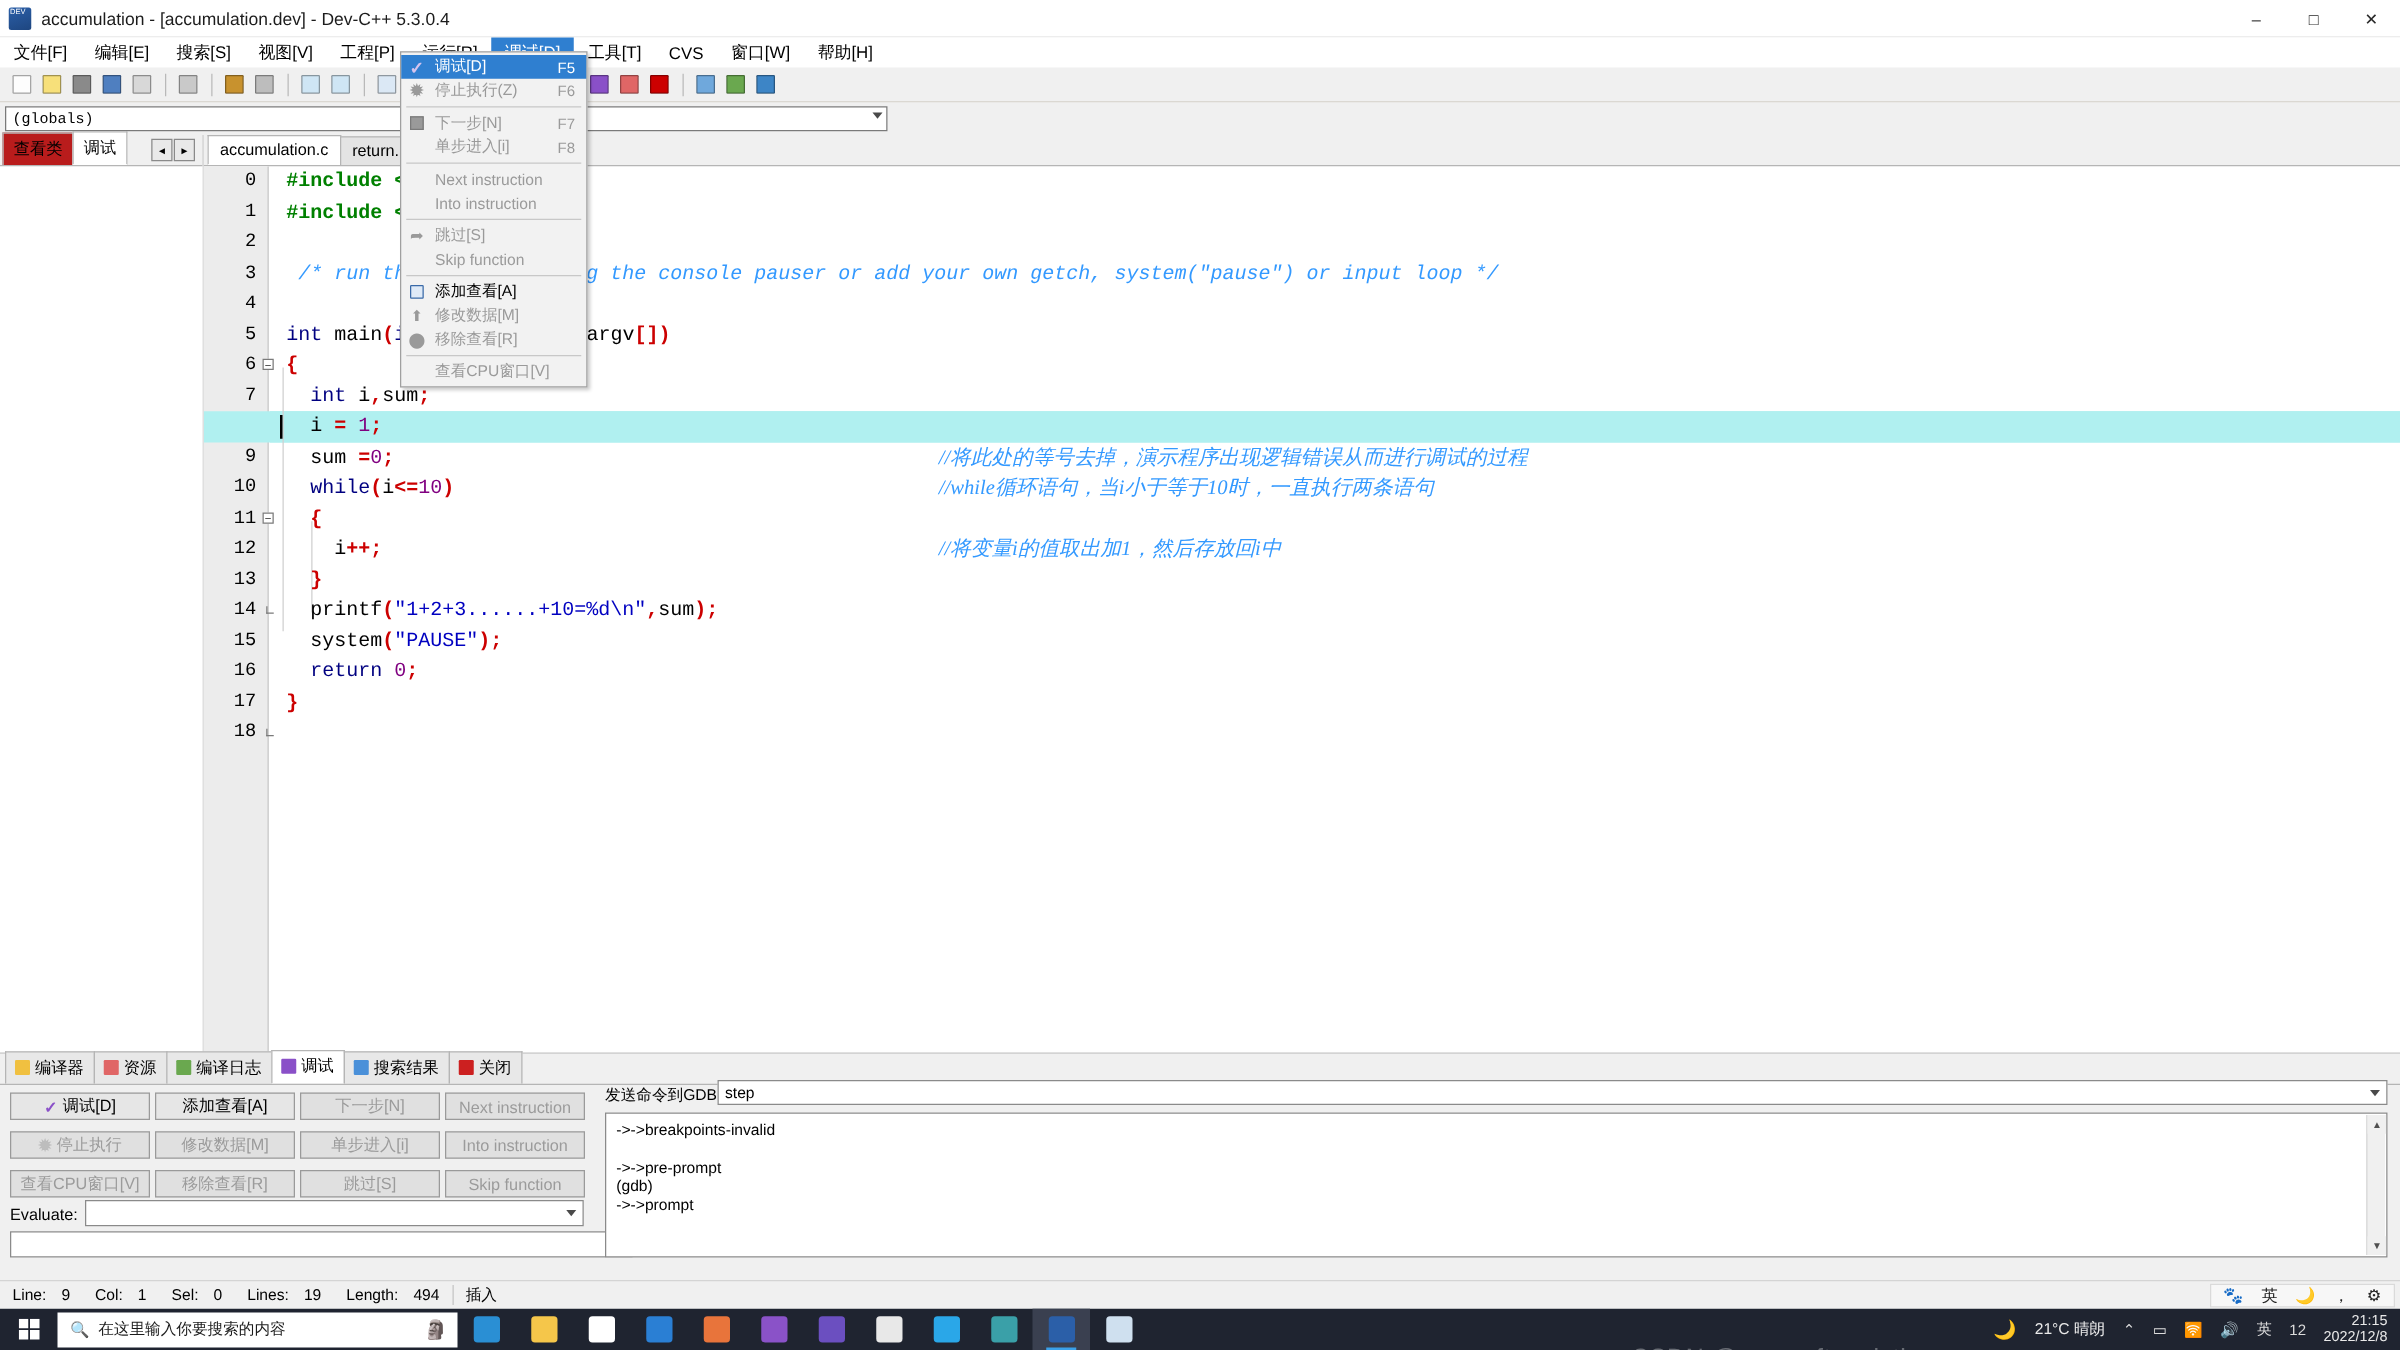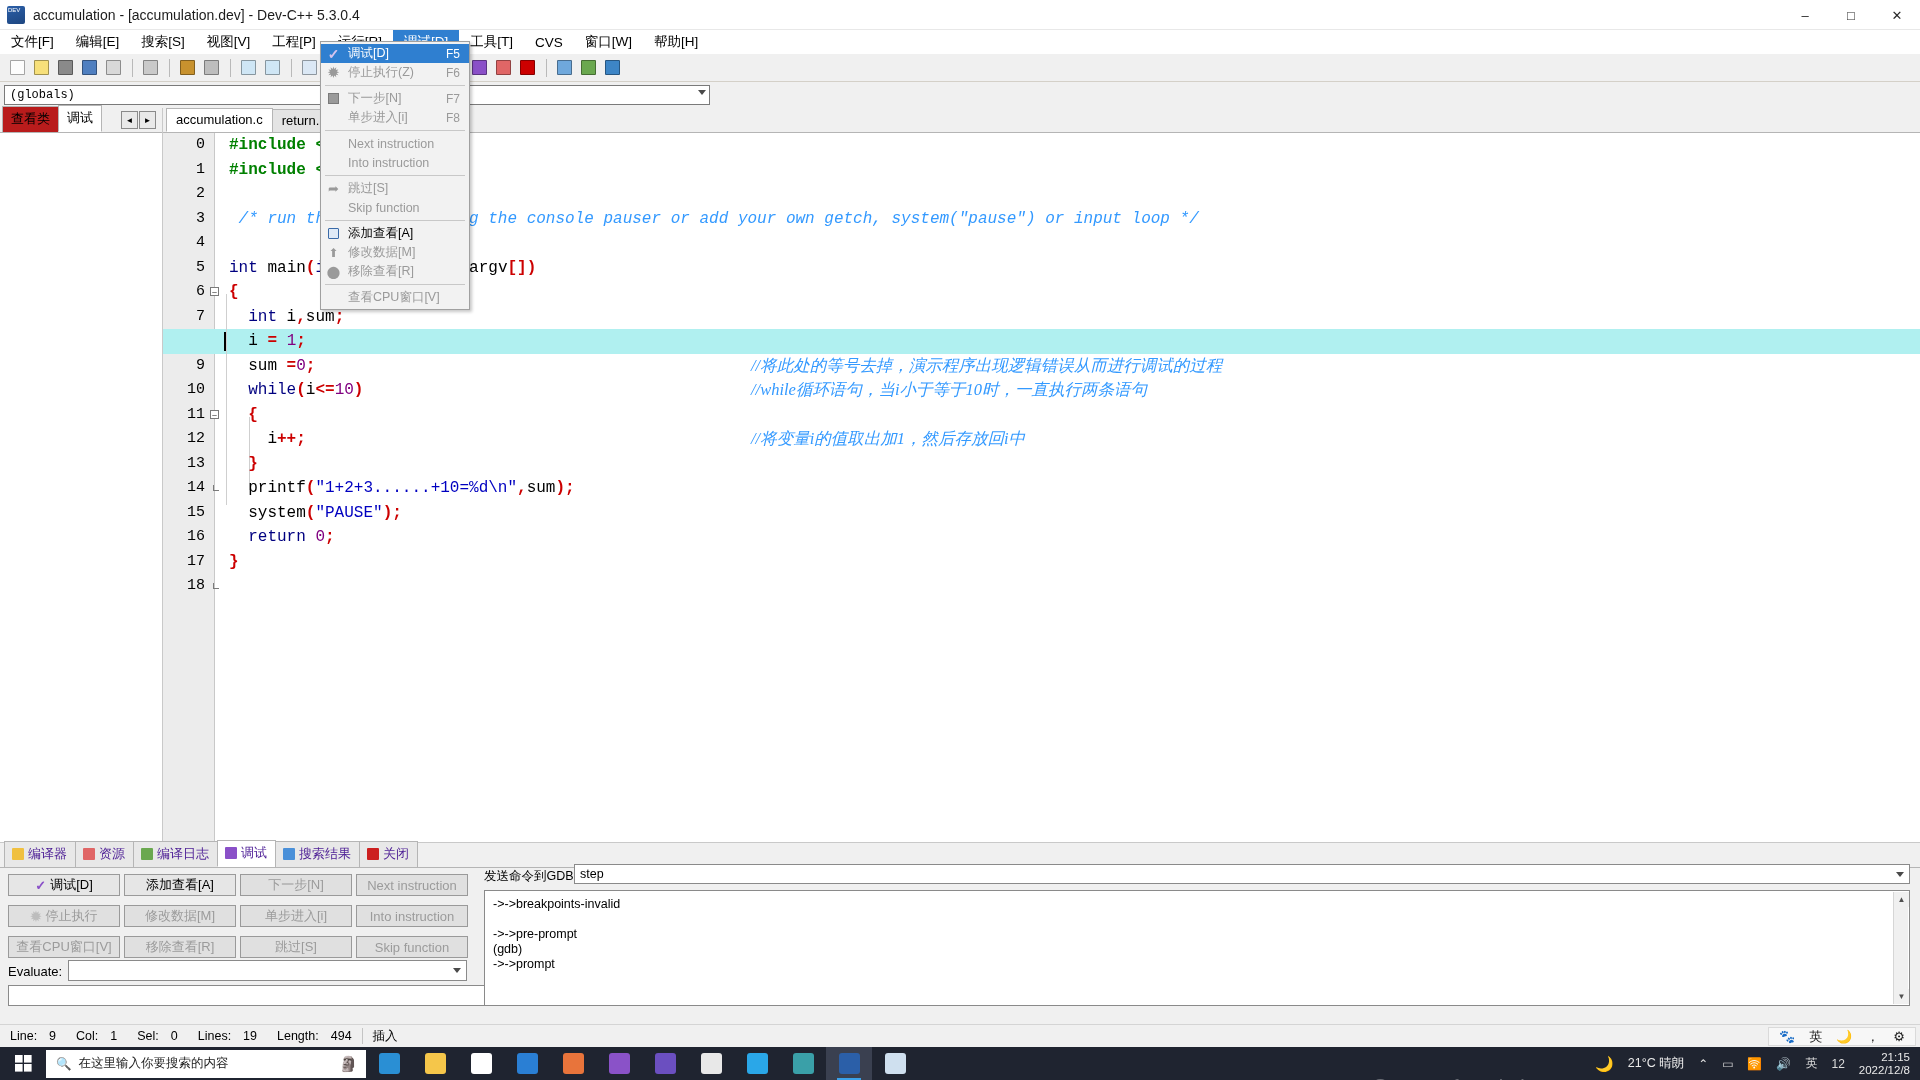--- a/index.html
+++ b/index.html
@@ -174,21 +174,21 @@
   .check-ico.on-sel { color: #d6c4ee; }
 
   
   .bottom {
     position: absolute; top: 842px; left: 0; width: 1920px; height: 182px;
     background: #f0f0f0; border-top: 1px solid #c9c9c9;
   }
   .bp-tabs { display: flex; align-items: flex-end; height: 24px; padding-left: 4px; }
   .bp-tab {
     display: flex; align-items: center; gap: 4px;
-    padding: 3px 8px 4px 7px; font-size: 13px; color: #4c1d95;
+    padding: 3px 8px 4px 7px; font-size: 13px; color: #000000;
     border: 1px solid #b5b5b5; border-bottom: none; background: #e8e8e8;
     margin-right: -1px;
   }
   .bp-tab.active { background: #ffffff; border-bottom: 1px solid #fff; }
   .bp-body {
     position: absolute; top: 24px; left: 0; width: 1920px; height: 158px;
     background: #f0f0f0; border-top: 1px solid #b5b5b5;
   }
   .dbg-btn {
     position: absolute; height: 22px; font-size: 13px;

